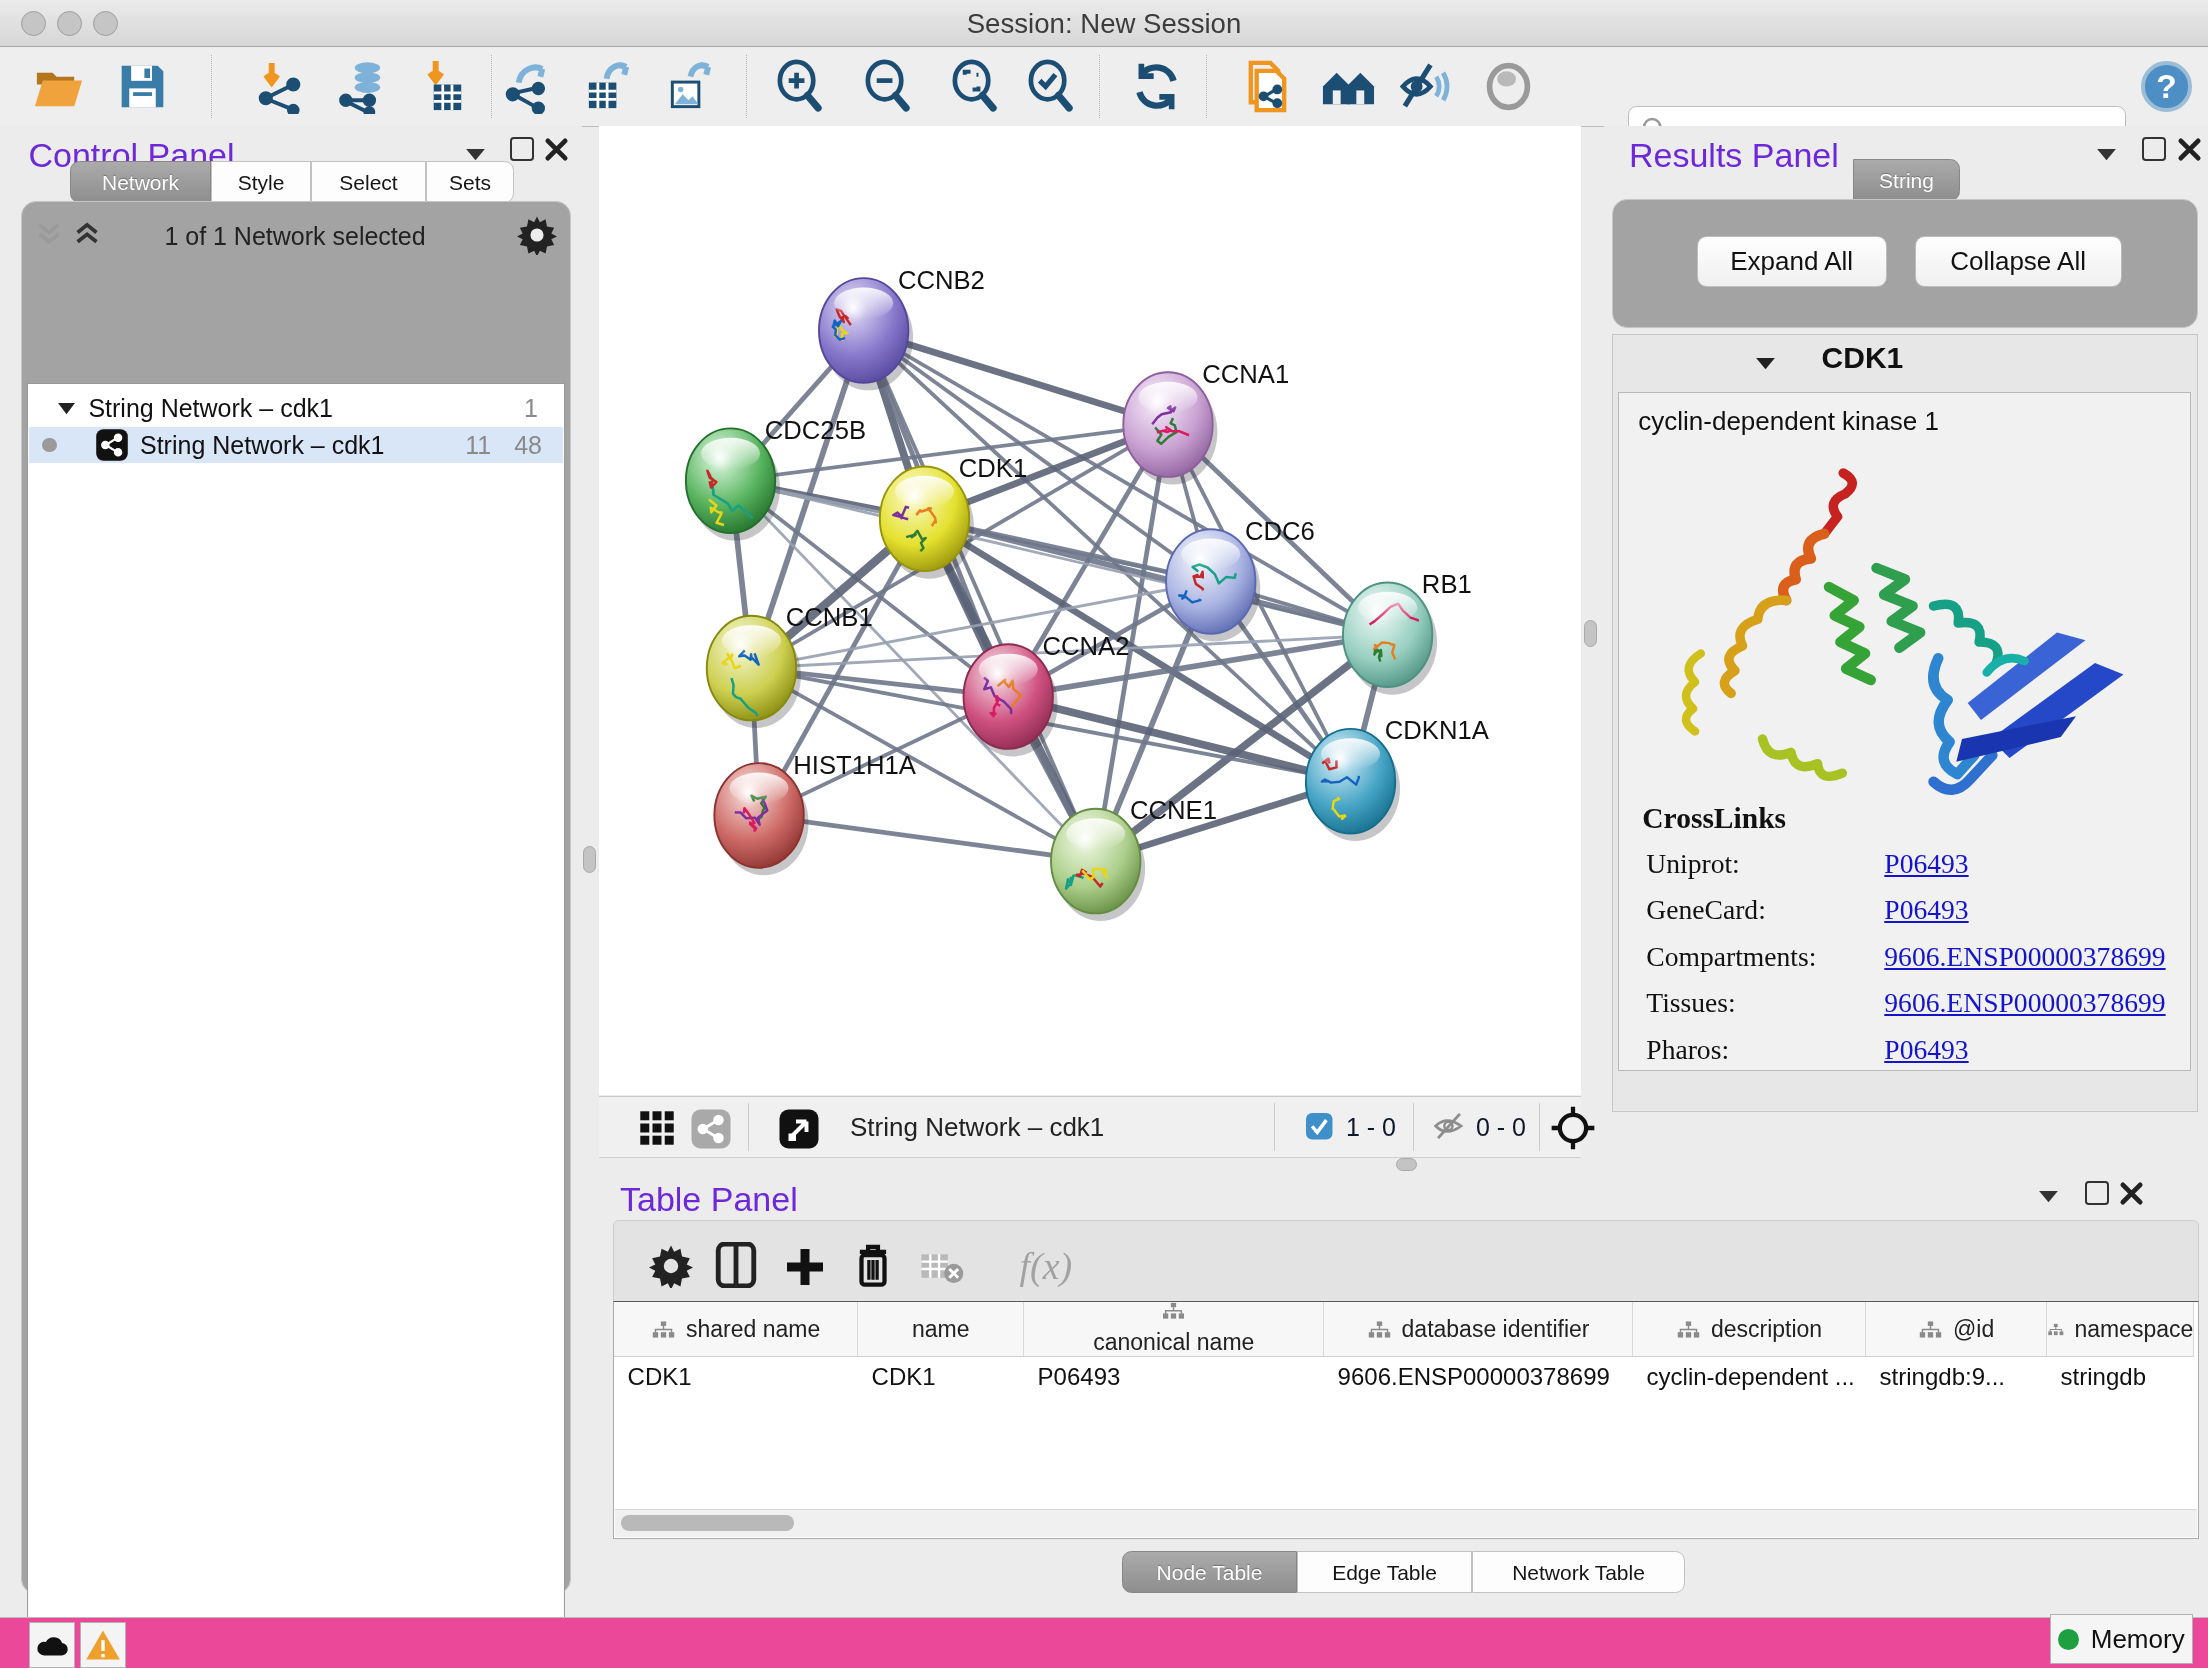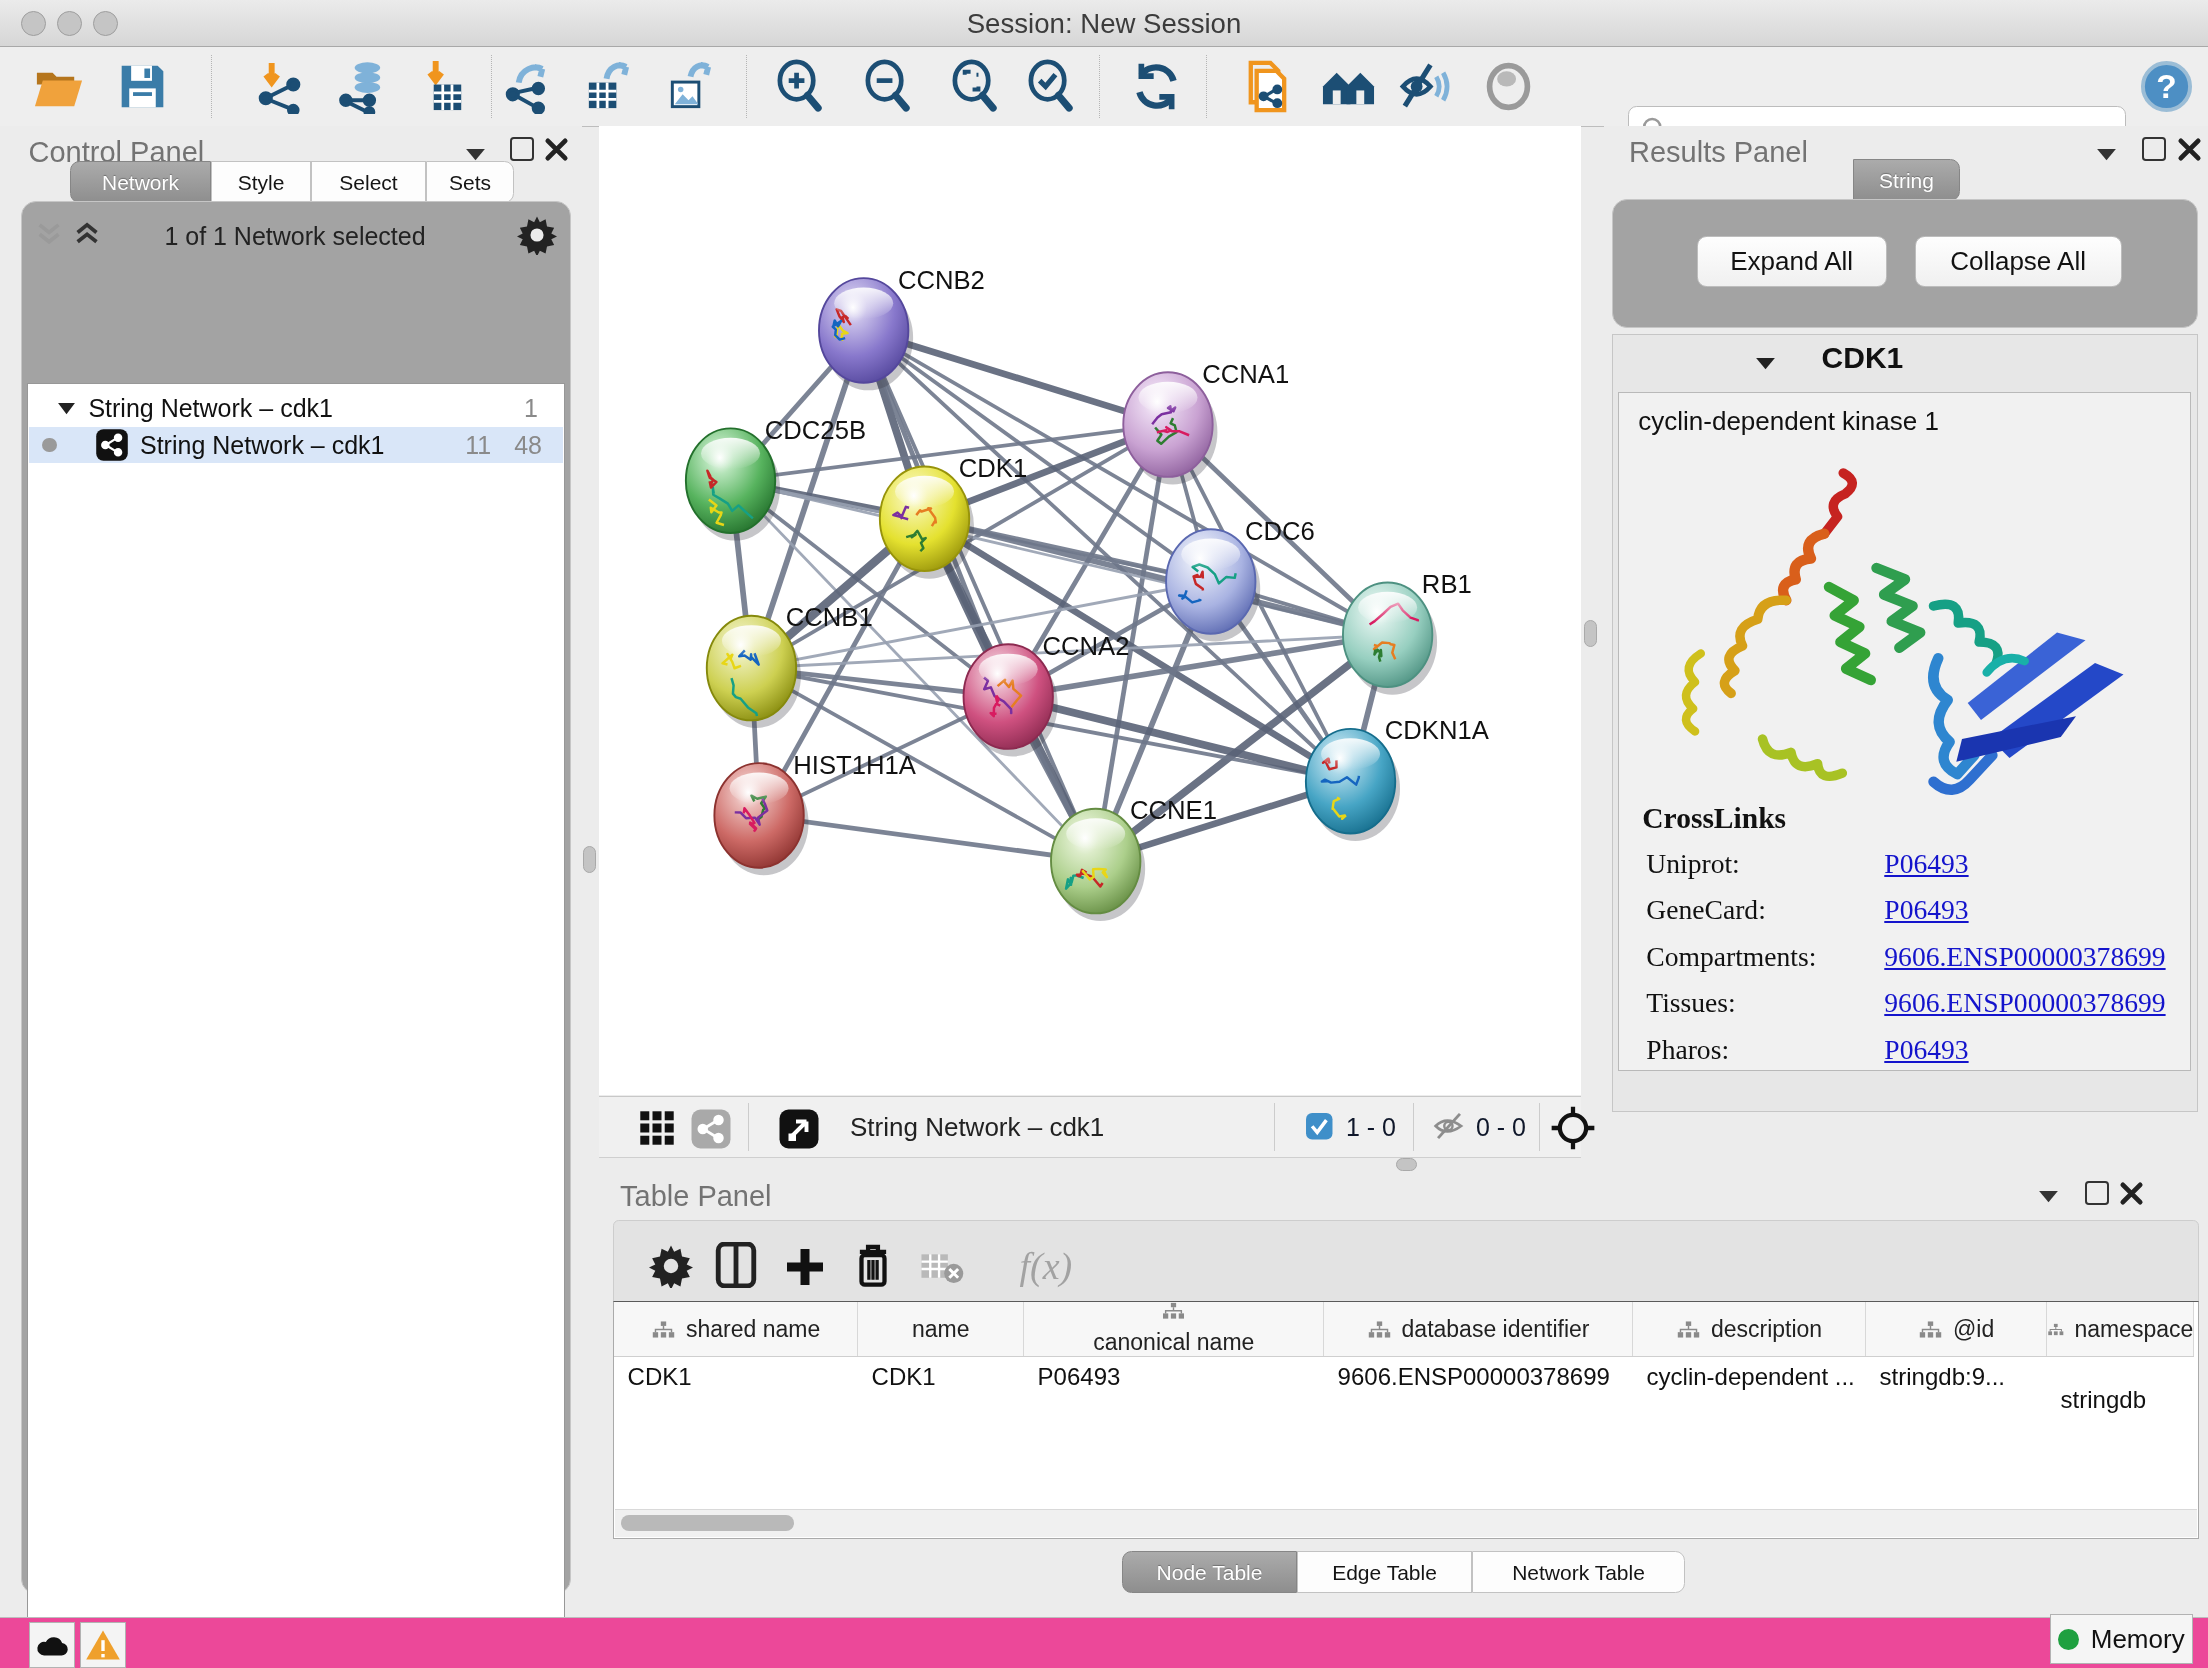--- a/index.html
+++ b/index.html
@@ -9,21 +9,21 @@
   
   .titlebar{position:absolute;left:0;top:0;width:2208px;height:46px;background:linear-gradient(#ebebeb,#d6d6d6);border-bottom:1px solid #a8a8a8}
   .tlight{position:absolute;top:10.5px;width:23px;height:23px;border-radius:50%;background:#c5c5c5;border:1px solid #9e9e9e}
   .wtitle{position:absolute;left:0;top:7.6px;width:2208px;text-align:center;font-size:27.6px;color:#3c3c3c}
   
   .toolbar{position:absolute;left:0;top:47px;width:2208px;height:79px;background:#eeeeee;border-bottom:1px solid #bdbdbd}
   .tbtn{position:absolute;top:11.4px;width:57px;height:57px;display:flex;align-items:center;justify-content:center}
   .vsep{position:absolute;top:7.6px;height:63px;border-left:1.9px dotted #b5b5b5}
   .searchbox{position:absolute;left:1628px;top:59px;width:498px;height:46px;background:#fff;border:1px solid #bcbcbc;border-radius:8.6px;display:flex;align-items:center;padding-left:11.4px;box-sizing:border-box}
   
-  .ptitle{font-size:29px;color:#737373;position:absolute}
+  .ptitle{font-size:34px;color:#6d28d9;position:absolute}
   .wicon{position:absolute;cursor:default}
   .tab{position:absolute;height:42px;line-height:42px;text-align:center;font-size:21px;background:#fdfdfd;border:1px solid #c2c2c2;color:#151515;box-sizing:border-box}
   .tab.sel{background:linear-gradient(#ababab,#8e8e8e);color:#fff;border-color:#868686;text-shadow:0 -1px 1px rgba(0,0,0,.3)}
   .tab.first{border-radius:9.5px 0 0 9.5px}
   .tab.last{border-radius:0 9.5px 9.5px 0}
   .groupbox{position:absolute;background:#a3a3a3;border:1px solid #c6c6c6;border-radius:15px}
   
   .treebox{position:absolute;left:27px;top:257px;width:536px;height:1328px;background:#fff;border:1px solid #979797}
   .trow{position:absolute;left:1px;width:534px;height:36px;font-size:25px;color:#111;display:flex;align-items:center}
   .trow .cnt{color:#8a8a8a}
@@ -789,21 +789,21 @@
           <span>namespace</span>
         </div>
       </div>
     <div class="trdata" id="trow0">
         <div class="td" style="width: 244px;">CDK1</div>
         <div class="td" style="width: 166px;">CDK1</div>
         <div class="td" style="width: 300px;">P06493</div>
         <div class="td" style="width: 309px;">9606.ENSP00000378699</div>
         <div class="td" style="width: 233px;">cyclin-dependent ...</div>
         <div class="td" style="width: 181px;">stringdb:9...</div>
-        <div class="td" style="width: 147px; margin-top: 23px;">stringdb</div>
+        <div class="td" style="width: 147px;">stringdb</div>
       </div>
     <div class="hscroll">
         <div class="hthumb"></div>
       </div>
   </div>
 
   <div class="tab sel first" style="left:523px;top:379px;width:175px">Node Table</div>
   <div class="tab" style="left:698px;top:379px;width:175px">Edge Table</div>
   <div class="tab last" style="left:873px;top:379px;width:213px">Network Table</div>
 </div>

